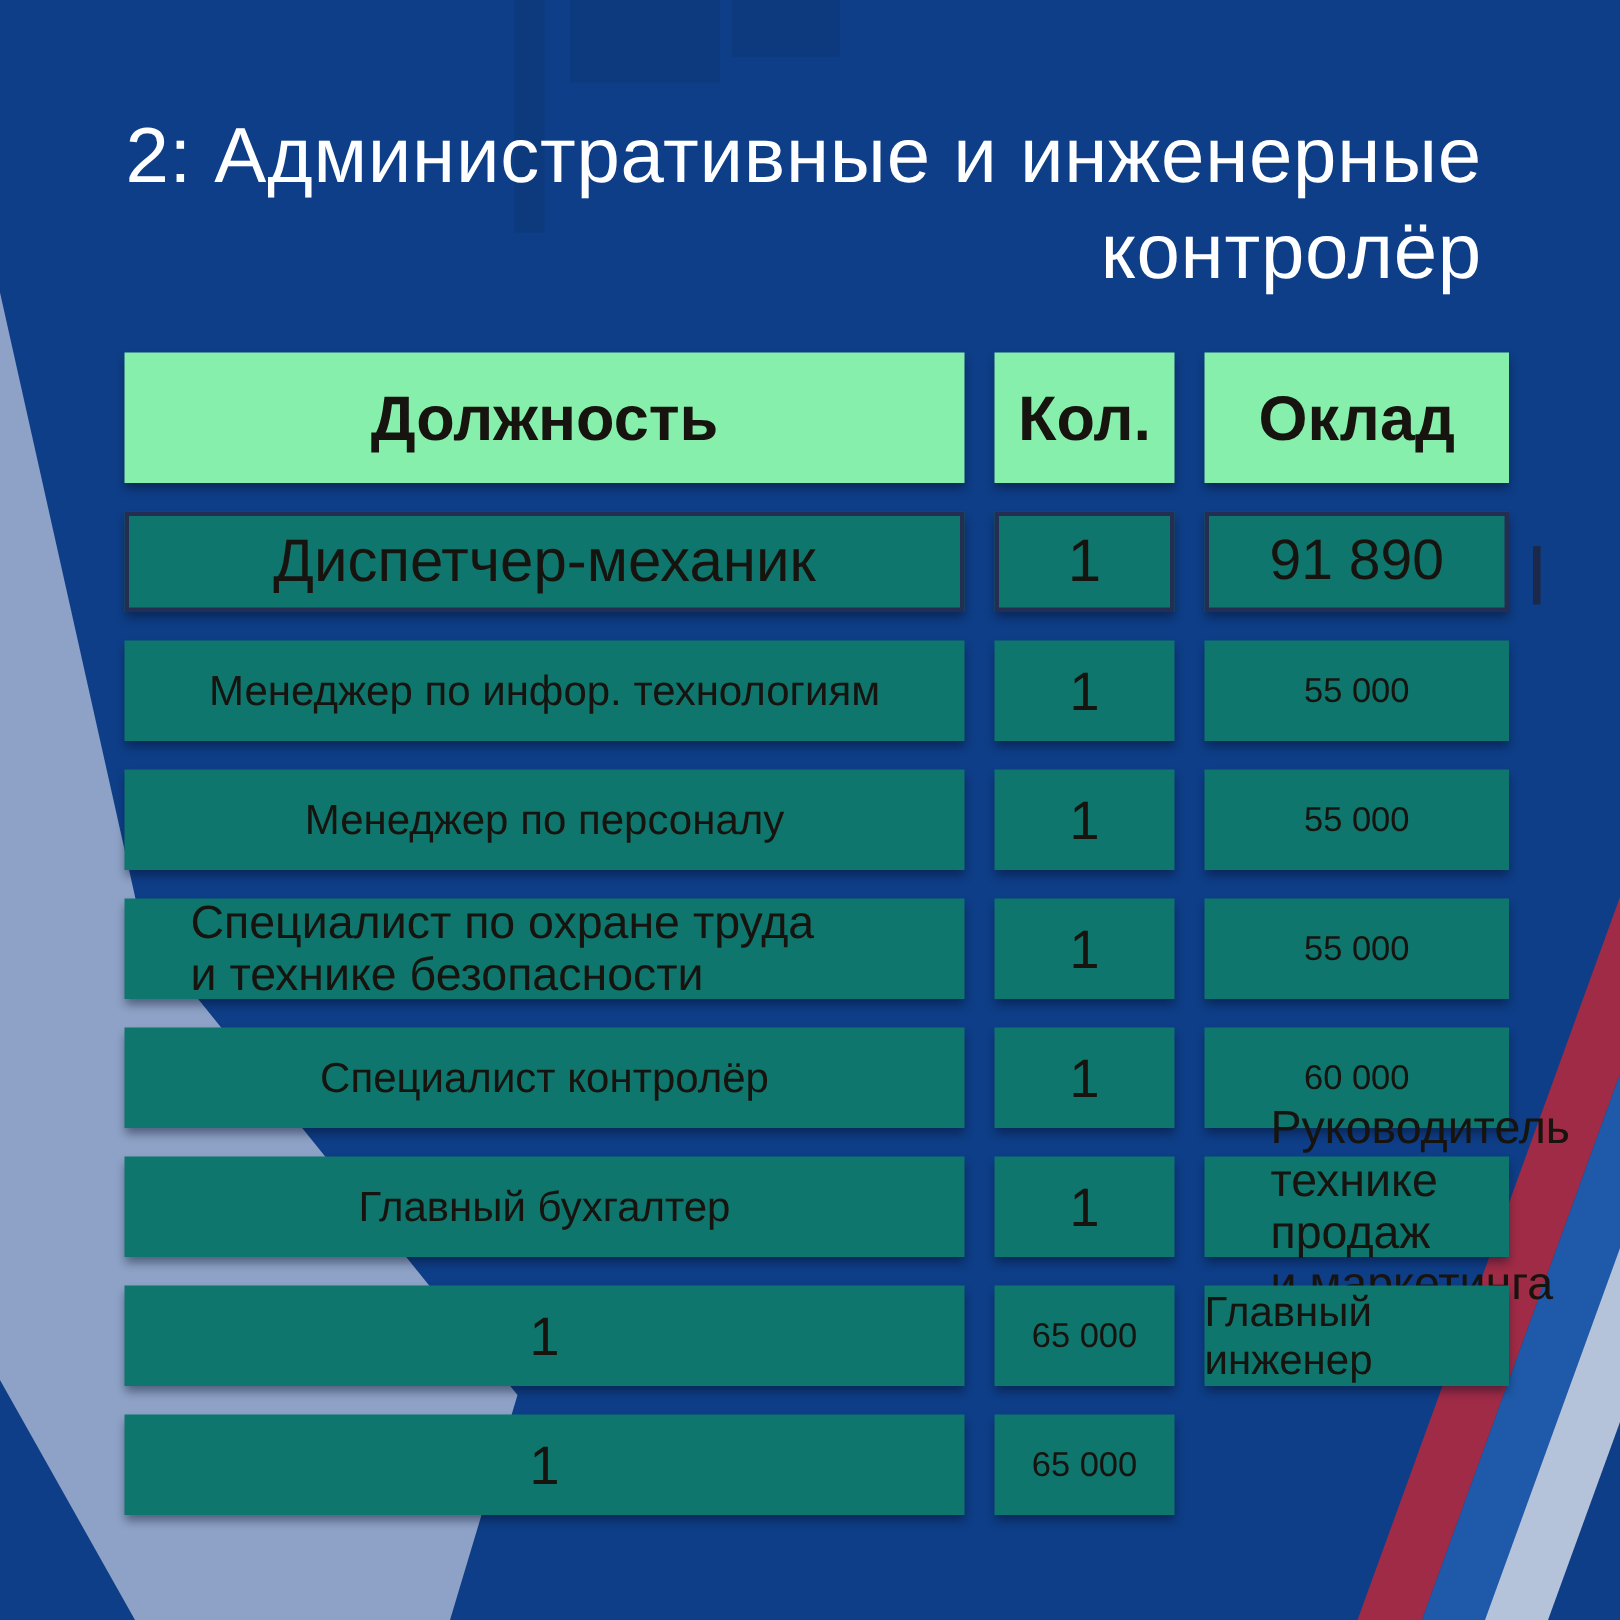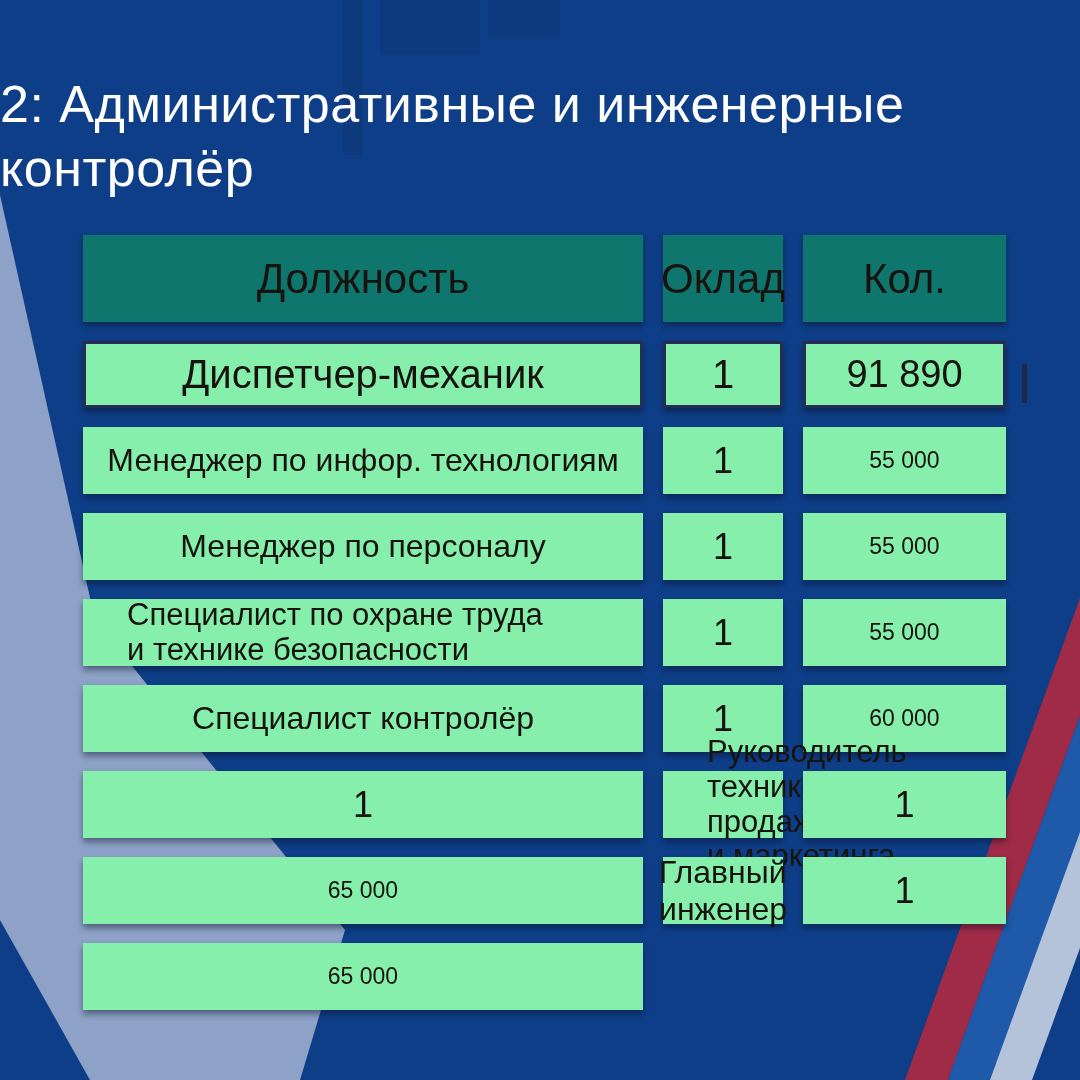--- a/index.html
+++ b/index.html
@@ -4,42 +4,42 @@
 <style>
   html,body{margin:0;padding:0;}
   body{
     width:1080px;height:1080px;position:relative;overflow:hidden;
     background:#0e3e87;
     font-family:"Liberation Sans","DejaVu Sans",sans-serif;
   }
   .bg-art{position:absolute;left:0;top:0;width:1080px;height:1080px;}
   .title{
     position:absolute;top:72px;left:0;width:988px;
-    text-align:left;color:#ffffff;
+    text-align:right;color:#ffffff;
     font-size:52px;line-height:64px;font-weight:400;
     letter-spacing:.5px;
   }
   .tbl{
     position:absolute;left:83px;top:235px;
     display:grid;
     grid-template-columns:560px 120px 203px;
     grid-template-rows:87px repeat(8,67px);
     gap:19px 20px;
   }
   .cell{
-    background:#86efac;
+    background:#0f766e;
     box-shadow:0 4px 6px rgba(6,14,35,.45);
     display:flex;align-items:center;justify-content:center;
     color:#17130e;box-sizing:border-box;
   }
   .head{
-    background:#0f766e;
-    font-weight:normal;font-size:42px;
+    background:#86efac;
+    font-weight:bold;font-size:42px;
   }
-  .pos{font-size:32px;}
+  .pos{font-size:28px;}
   .qty{font-size:36px;}
   .sal{font-size:23px;}
   .two{justify-content:flex-start;padding-left:44px;font-size:31px;line-height:1.12;}
   .big.pos{font-size:40px;}
   .big.qty{font-size:40px;}
   .big.sal{font-size:38px;}
   .outl{border:3px solid #242e52;}
   .pre{white-space:pre-line;}
   .cursor-mark{
     position:absolute;left:1022px;top:364px;width:5px;height:39px;
@@ -64,24 +64,24 @@
   <div>2: Административные и инженерные</div>
   <div>контролёр</div>
 </div>
 
 <div class="tbl">
 
   <div class="cell head">
       <span>Должность</span>
     </div>
   <div class="cell head">
-      <span>Оклад</span>
+      <span>Кол.</span>
     </div>
   <div class="cell head">
-      <span>Кол.</span>
+      <span>Оклад</span>
     </div>
 
   <div class="cell pos big outl">
       <span class="pre">Диспетчер-механик</span>
     </div>
   <div class="cell qty big outl">
       <span>1</span>
     </div>
   <div class="cell sal big outl">
       <span>91 890</span>
@@ -121,20 +121,23 @@
   <div class="cell pos">
       <span class="pre">Специалист контролёр</span>
     </div>
   <div class="cell qty">
       <span>1</span>
     </div>
   <div class="cell sal">
       <span>60 000</span>
     </div>
 
+  <div class="cell pos">
+      <span class="pre">Главный бухгалтер</span>
+    </div>
   <div class="cell qty">
       <span>1</span>
     </div>
 
   <div class="cell pos two">
       <span class="pre">Руководитель технике продаж
 и маркетинга</span>
     </div>
   <div class="cell qty">
       <span>1</span>

